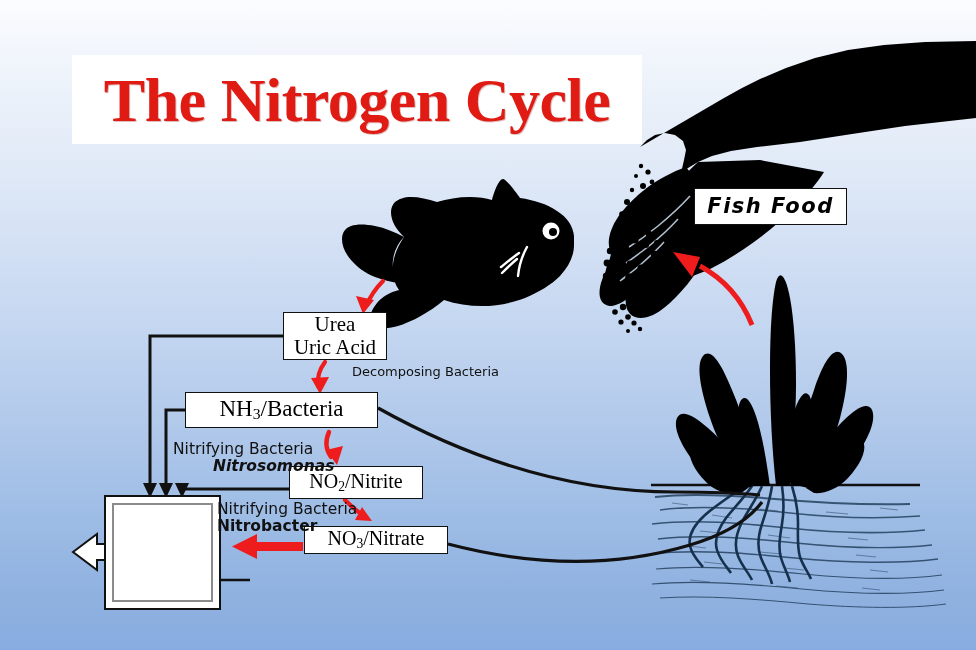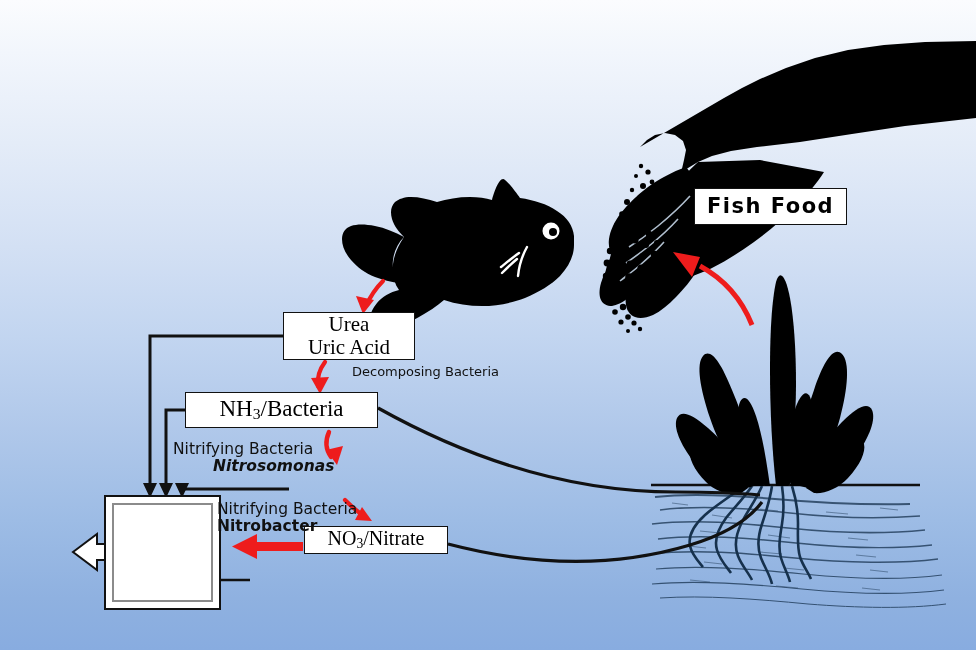--- a/index.html
+++ b/index.html
@@ -32,27 +32,27 @@
 
   
   .box{
     position:absolute;background:#ffffff;border:1.5px solid #111;
     display:flex;flex-direction:column;align-items:center;justify-content:center;
     font-family:"Liberation Serif","DejaVu Serif",serif;
     color:#000;line-height:1.08;text-align:center;white-space:nowrap;
     box-sizing:border-box;
   }
   .box .ln{display:block;}
-  #box-urea{left:283px;top:312px;width:132px;height:48px;font-size:21px;padding:11px 8px;}
+  #box-urea{left:283px;top:312px;width:104px;height:48px;font-size:21px;padding:11px 8px;}
   #box-ammonia{left:185px;top:392px;width:193px;height:36px;font-size:23px;}
   #box-nitrite{left:289px;top:466px;width:134px;height:33px;font-size:20px;}
   #box-nitrate{left:304px;top:526px;width:144px;height:28px;font-size:20px;}
   #box-fishfood{left:694px;top:188px;width:153px;height:37px;}
   #fishfood-text{
-    font-family:"DejaVu Sans",sans-serif;font-weight:bold;
+    font-family:"DejaVu Sans",sans-serif;font-style:italic;font-weight:bold;
     font-size:21px;letter-spacing:1.5px;color:#000;
   }
   sub{font-size:.68em;vertical-align:-0.22em;}
 
   
   .plain{
     position:absolute;font-family:"DejaVu Sans",sans-serif;
     color:#111;white-space:nowrap;line-height:1.12;
   }
   #lbl-decomposing{left:352px;top:365px;font-size:13px;}
@@ -353,34 +353,40 @@
       <polygon points="673,252 700,257 692,277" fill="#ee1c1c"></polygon>
     </g>
 
     <g>
       <polygon points="73,552 97,534 97,544 120,544 120,560 97,560 97,570" fill="#ffffff" stroke="#111111" stroke-width="2"></polygon>
     </g>
 
     <line x1="148" y1="580" x2="250" y2="580" stroke="#111111" stroke-width="2.6"></line>
   </svg>
 
+  <div id="title-banner">
+    <span id="title-text">The Nitrogen Cycle</span>
+  </div>
 
   <div id="aquarium">
     <div id="aquarium-inner"></div>
   </div>
 
   <div class="box" id="box-urea">
     <span class="ln">Urea</span>
     <span class="ln">Uric Acid</span>
   </div>
 
   <div class="box" id="box-ammonia">
     <span><span>NH</span><sub>3</sub><span>/Bacteria</span></span>
   </div>
 
+  <div class="box" id="box-nitrite">
+    <span><span>NO</span><sub>2</sub><span>/Nitrite</span></span>
+  </div>
 
   <div class="box" id="box-nitrate">
     <span><span>NO</span><sub>3</sub><span>/Nitrate</span></span>
   </div>
 
   <div class="box" id="box-fishfood">
     <span id="fishfood-text">Fish Food</span>
   </div>
 
   <div class="plain" id="lbl-decomposing">Decomposing Bacteria</div>

